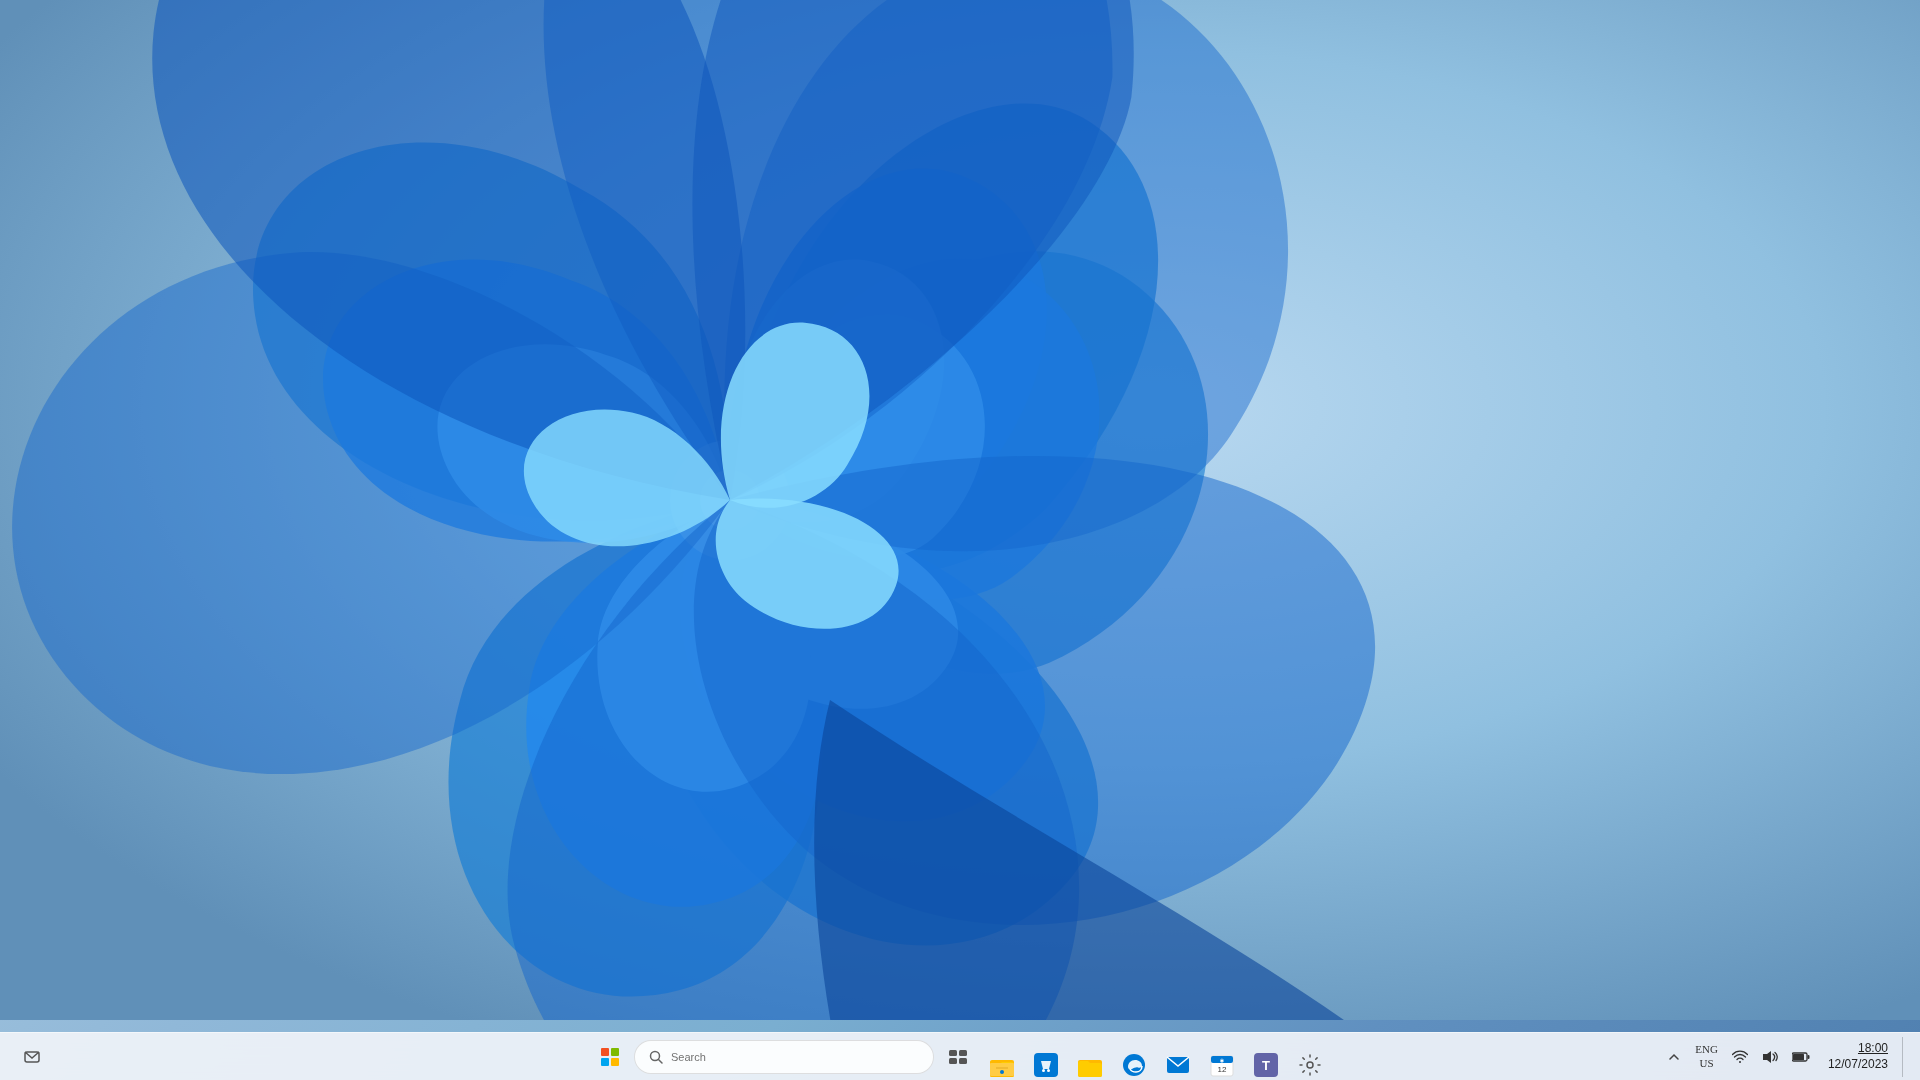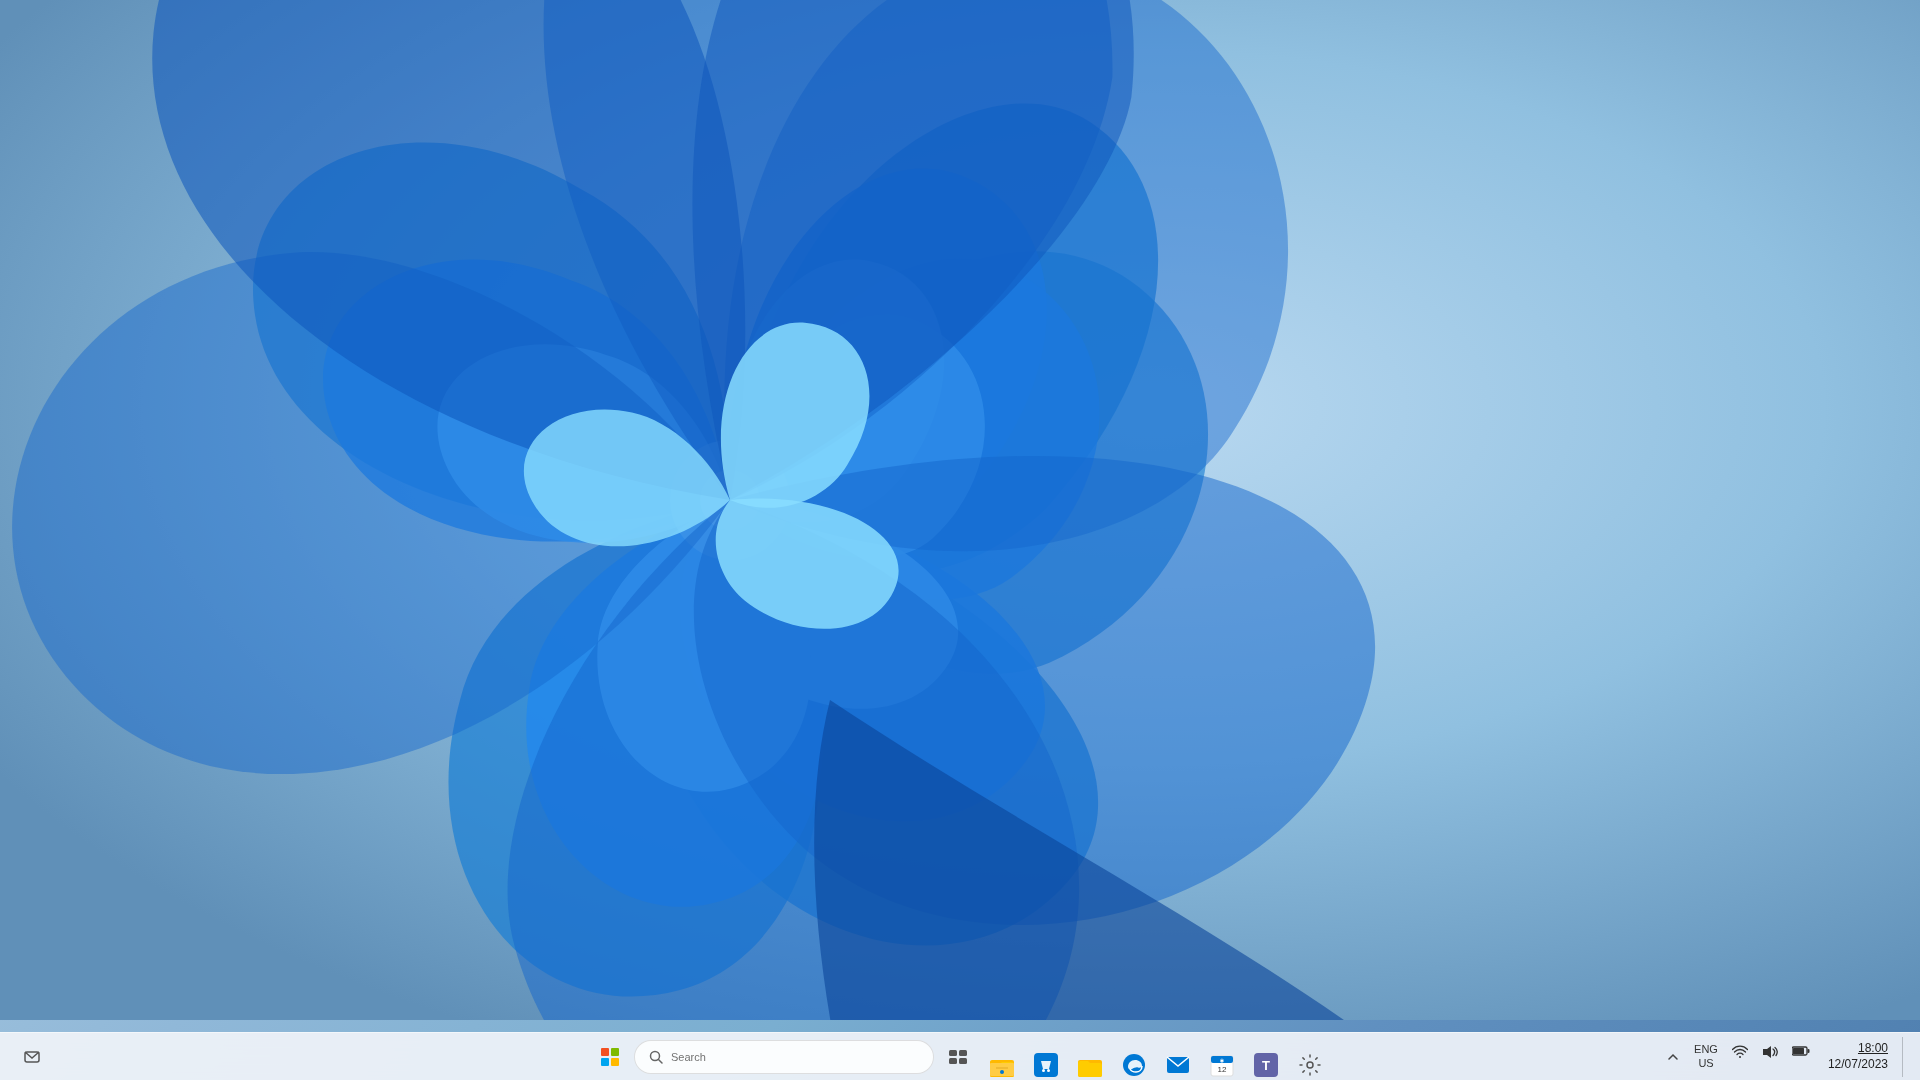--- a/index.html
+++ b/index.html
@@ -104,22 +104,23 @@
 
     .search-label {
       font-size: 11px;
       color: #737373;
       user-select: none;
     }
 
     
     #system-tray {
       display: flex;
-      align-items: flex-start;
+      align-items: center;
       gap: 6px;
+      font-family: Liberation Serif, serif;
     }
 
     .tray-icon {
       display: flex;
       align-items: center;
       justify-content: center;
       padding: 4px;
       border-radius: 4px;
       cursor: pointer;
     }

